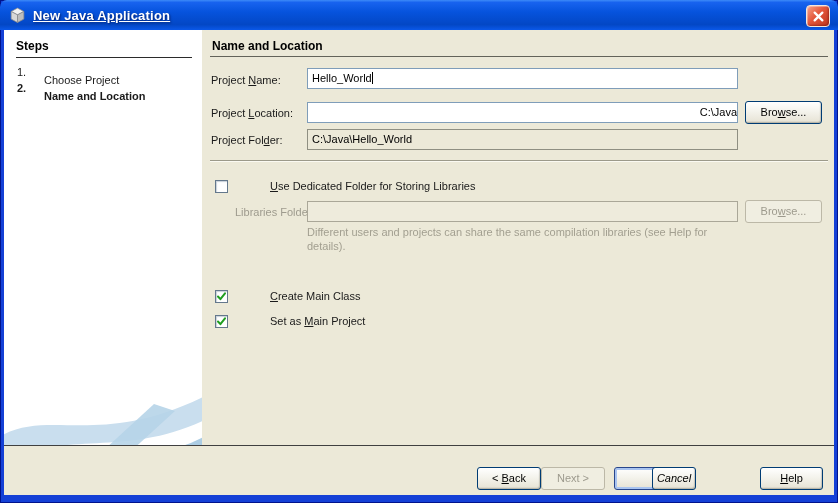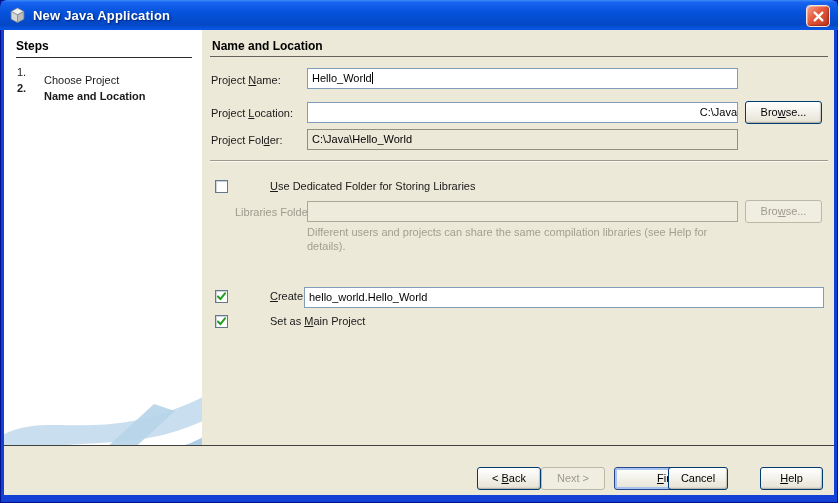--- a/index.html
+++ b/index.html
@@ -4,21 +4,21 @@
 <style>
   html,body{margin:0;padding:0;background:#3a6ea5;}
   *{box-sizing:border-box;font-family:"Liberation Sans",sans-serif;}
   .window{position:relative;width:838px;height:503px;background:#1440d6;overflow:hidden;
           box-shadow:inset 0 0 0 1px #00138c;}
   
   .titlebar{position:absolute;left:0;top:0;right:0;height:30px;
     background:linear-gradient(180deg,#3d8bf8 0%,#1863ef 8%,#0653dd 40%,#0347c5 82%,#0a58e8 100%);
     border-radius:7px 7px 0 0;display:flex;align-items:center;padding-left:9px;}
   .title-text{color:#fff;font-size:13px;font-weight:bold;margin-left:7px;
-    text-shadow:1px 1px 2px rgba(0,10,60,.65);letter-spacing:.2px;}
+    text-shadow:1px 1px 2px rgba(0,10,60,.65);letter-spacing:.2px;text-decoration:underline;}
   .close-btn{position:absolute;right:8px;top:5px;width:24px;height:22px;border:1px solid #f5e6da;
     border-radius:4px;background:linear-gradient(135deg,#f6a58c 0%,#e4573b 45%,#c0371e 100%);
     display:flex;align-items:center;justify-content:center;
     box-shadow:inset 1px 1px 0 rgba(255,255,255,.35), inset -1px -1px 2px rgba(90,0,0,.4);}
   
   .steps-panel{position:absolute;left:4px;top:30px;width:198px;height:464px;background:#ffffff;overflow:hidden;}
   .main-panel{position:absolute;left:202px;top:30px;width:632px;height:416px;background:#ece9d8;}
   .footer-sep{position:absolute;left:4px;top:445px;width:830px;height:1px;background:#404040;}
   .button-bar{position:absolute;left:4px;top:446px;width:830px;height:49px;background:#ece9d8;}
   
@@ -121,32 +121,31 @@
 
     <div class="hint" style="left:105px;top:196px;">Different users and projects can share the same compilation libraries (see Help for</div>
     <div class="hint" style="left:105px;top:210px;">details).</div>
 
     <div class="checkbox" style="left:13px;top:260px;">
       <svg width="11" height="11" viewBox="0 0 11 11">
           <path d="M2 5.5 L4.4 8.2 L9 2.4" stroke="#1f9e1f" stroke-width="2" fill="none" stroke-linecap="round" stroke-linejoin="round"></path>
         </svg>
     </div>
     <div class="cb-label" style="left:31px;top:260px;"><span></span><span class="mn">C</span><span>reate Main Class</span></div>
-    <div class="field" style="left:102px;top:257px;width:520px;height:21px;"><span>hello_world.Hello_World</span></div>
 
     <div class="checkbox" style="left:13px;top:285px;">
       <svg width="11" height="11" viewBox="0 0 11 11">
           <path d="M2 5.5 L4.4 8.2 L9 2.4" stroke="#1f9e1f" stroke-width="2" fill="none" stroke-linecap="round" stroke-linejoin="round"></path>
         </svg>
     </div>
     <div class="cb-label" style="left:31px;top:285px;"><span>Set as </span><span class="mn">M</span><span>ain Project</span></div>
   </div>
 
   <div class="footer-sep"></div>
   <div class="button-bar"></div>
 
   <div class="xp-btn" style="left:470px;top:467px;width:64px;margin-left:7px;"><span>&lt; </span><span class="mn">B</span><span>ack</span></div>
   <div class="xp-btn disabled" style="left:541px;top:467px;width:64px;"><span>Next &gt;</span></div>
   <div class="xp-btn default" style="left:614px;top:467px;width:65px;"><span></span><span class="mn">F</span><span>inish</span></div>
-  <div class="xp-btn" style="left:668px;top:467px;width:60px;"><span>Cancel</span></div>
+  <div class="xp-btn" style="left:652px;top:467px;width:44px;font-style:italic;"><span>Cancel</span></div>
   <div class="xp-btn" style="left:760px;top:467px;width:63px;"><span></span><span class="mn">H</span><span>elp</span></div>
 
 </div>
 
 </body></html>

